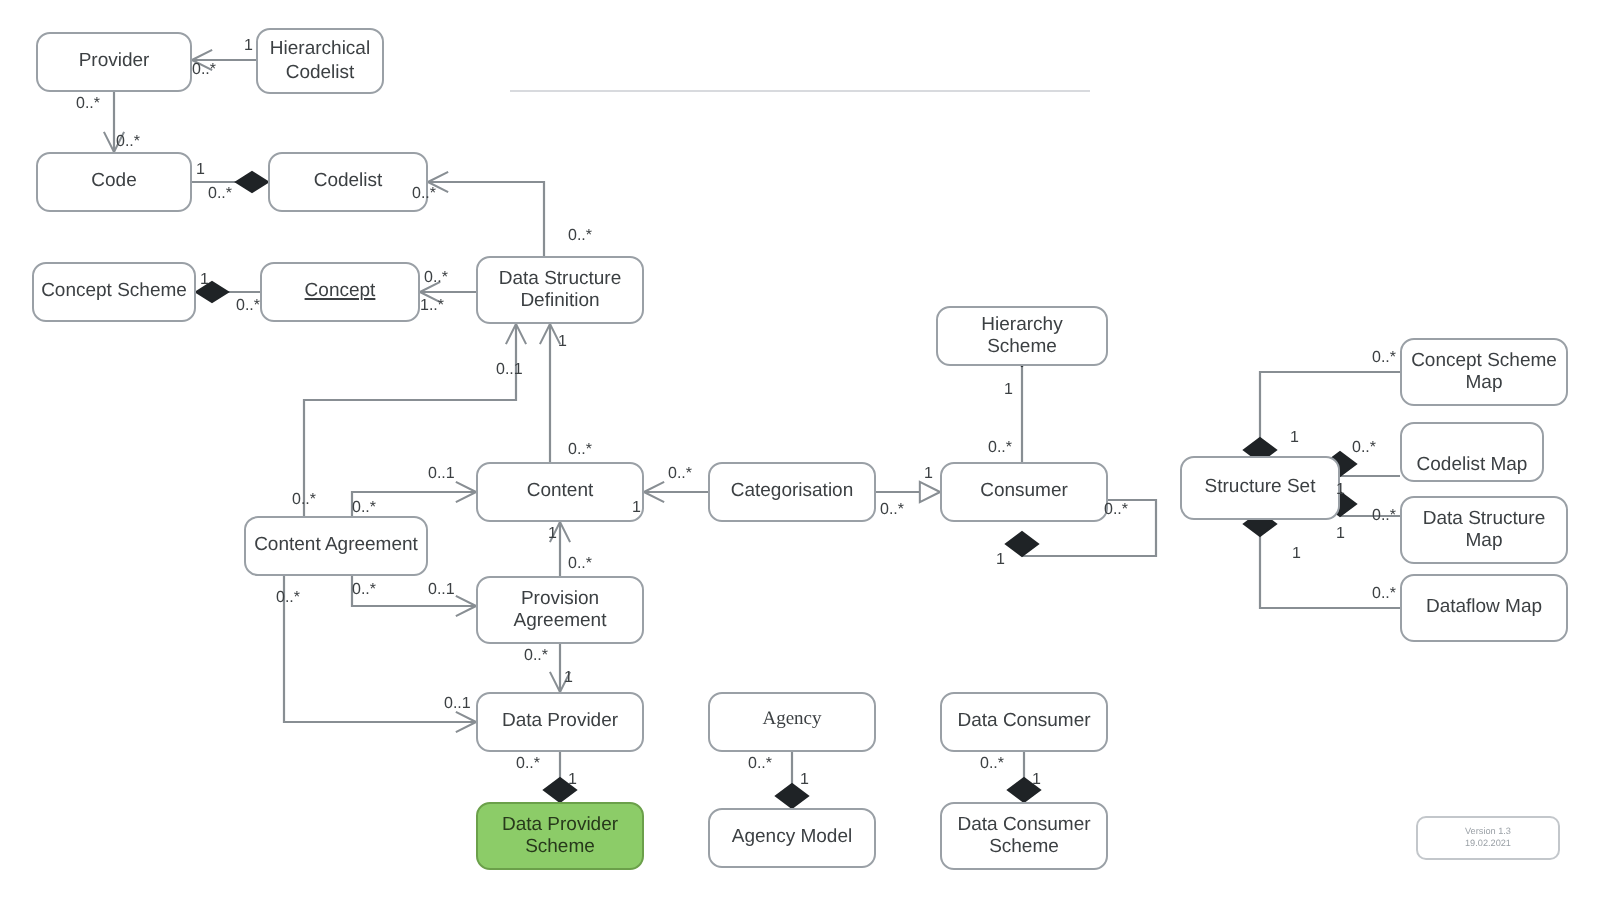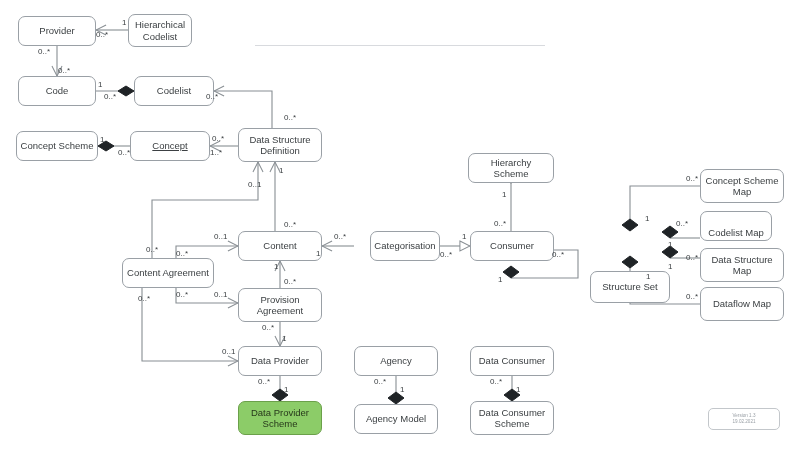--- a/index.html
+++ b/index.html
@@ -184,27 +184,27 @@
       </div>
       <div class="node" style="left: 238px; top: 128px; width: 84px; height: 34px;">
         <span>Data Structure<br>Definition</span>
       </div>
       <div class="node" style="left: 468px; top: 153px; width: 86px; height: 30px;">
         <span>Hierarchy Scheme</span>
       </div>
       <div class="node" style="left: 238px; top: 231px; width: 84px; height: 30px;">
         <span>Content</span>
       </div>
-      <div class="node" style="left: 354px; top: 231px; width: 70px; height: 30px; margin-left: 16px;">
+      <div class="node" style="left: 354px; top: 231px; width: 84px; height: 30px;">
         <span>Categorisation</span>
       </div>
       <div class="node" style="left: 470px; top: 231px; width: 84px; height: 30px;">
         <span>Consumer</span>
       </div>
-      <div class="node" style="left: 590px; top: 228px; width: 80px; height: 32px; margin-top: 43px;">
+      <div class="node" style="left: 590px; top: 228px; width: 80px; height: 32px;">
         <span>Structure Set</span>
       </div>
       <div class="node" style="left: 700px; top: 169px; width: 84px; height: 34px;">
         <span>Concept Scheme<br>Map</span>
       </div>
       <div class="node" style="left: 700px; top: 211px; width: 72px; height: 30px; align-items: flex-end;">
         <span>Codelist Map</span>
       </div>
       <div class="node" style="left: 700px; top: 248px; width: 84px; height: 34px;">
         <span>Data Structure<br>Map</span>
@@ -214,21 +214,21 @@
       </div>
       <div class="node" style="left: 122px; top: 258px; width: 92px; height: 30px;">
         <span>Content Agreement</span>
       </div>
       <div class="node" style="left: 238px; top: 288px; width: 84px; height: 34px;">
         <span>Provision<br>Agreement</span>
       </div>
       <div class="node" style="left: 238px; top: 346px; width: 84px; height: 30px;">
         <span>Data Provider</span>
       </div>
-      <div class="node" style="left: 354px; top: 346px; width: 84px; height: 30px;">
+      <div class="node" style="left: 354px; top: 346px; width: 84px; height: 30px; font-family: Liberation Serif, serif;">
         <span>Agency</span>
       </div>
       <div class="node" style="left: 470px; top: 346px; width: 84px; height: 30px;">
         <span>Data Consumer</span>
       </div>
       <div class="node green" style="left: 238px; top: 401px; width: 84px; height: 34px;">
         <span>Data Provider<br>Scheme</span>
       </div>
       <div class="node" style="left: 354px; top: 404px; width: 84px; height: 30px;">
         <span>Agency Model</span>

